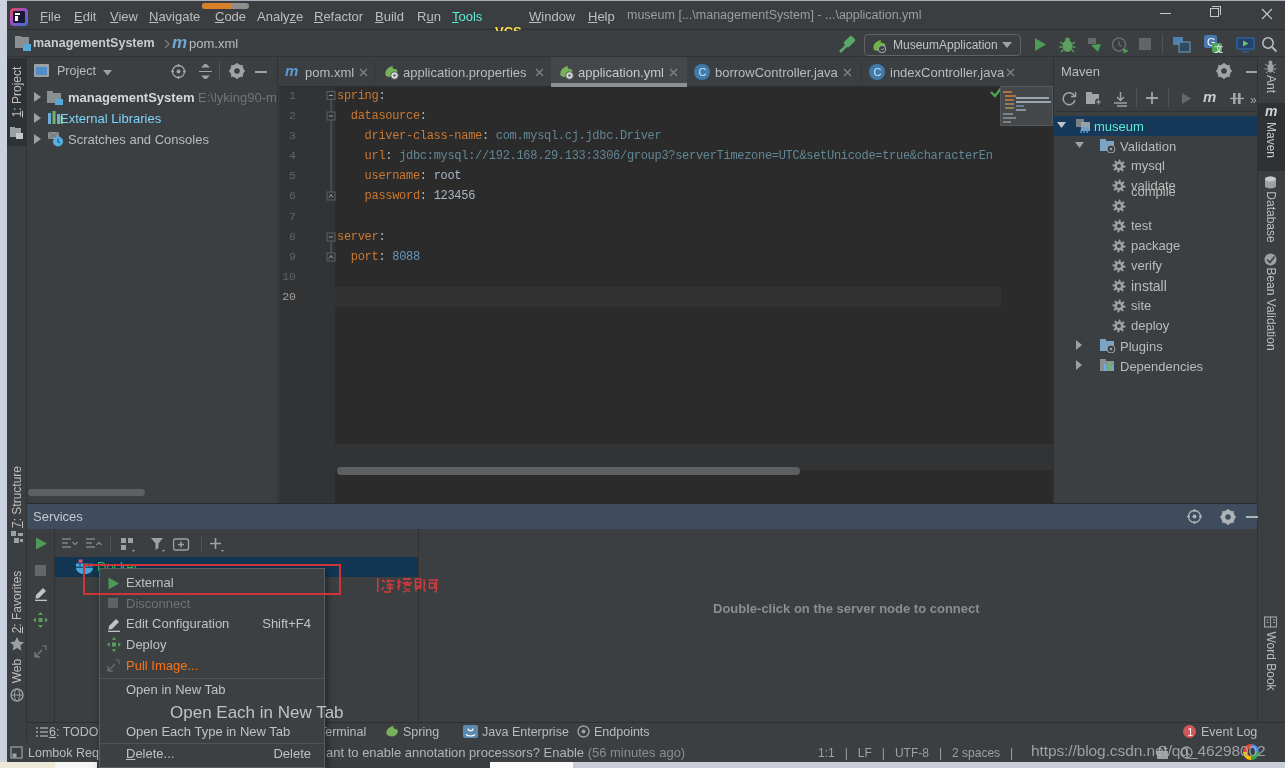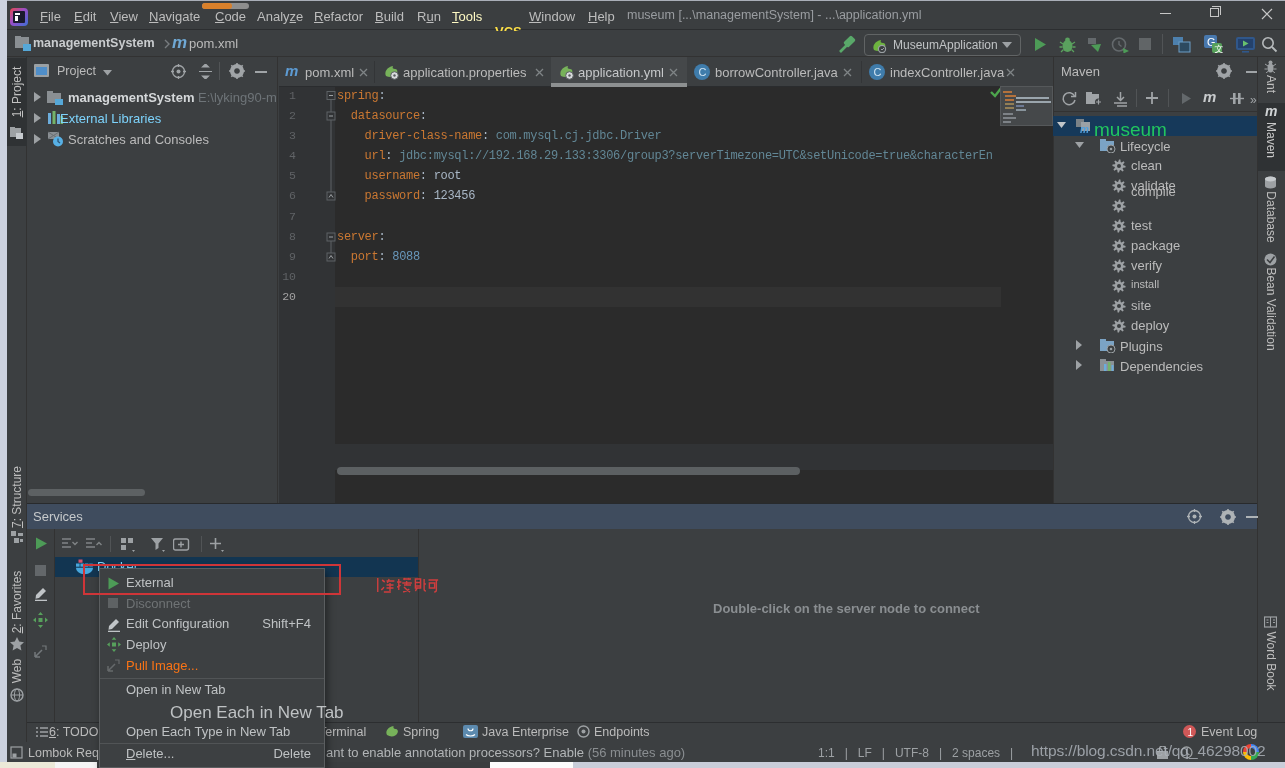--- a/index.html
+++ b/index.html
@@ -23,21 +23,21 @@
 <div id="menubar">
     <div class="abs row" style="left:40px;top:9px;font-size:13px;color:#bdbdbd;"><u>F</u>ile</div>
     <div class="abs row" style="left:74px;top:9px;font-size:13px;color:#bdbdbd;"><u>E</u>dit</div>
     <div class="abs row" style="left:110px;top:9px;font-size:13px;color:#bdbdbd;"><u>V</u>iew</div>
     <div class="abs row" style="left:149px;top:9px;font-size:13px;color:#bdbdbd;"><u>N</u>avigate</div>
     <div class="abs row" style="left:215px;top:9px;font-size:13px;color:#bdbdbd;"><u>C</u>ode</div>
     <div class="abs row" style="left:257px;top:9px;font-size:13px;color:#bdbdbd;">Analy<u>z</u>e</div>
     <div class="abs row" style="left:314px;top:9px;font-size:13px;color:#bdbdbd;"><u>R</u>efactor</div>
     <div class="abs row" style="left:375px;top:9px;font-size:13px;color:#bdbdbd;"><u>B</u>uild</div>
     <div class="abs row" style="left:417px;top:9px;font-size:13px;color:#bdbdbd;">R<u>u</u>n</div>
-    <div class="abs row" style="left:452px;top:9px;font-size:13px;color:#fef9c3;"><u>T</u>ools</div>
+    <div class="abs row" style="left:452px;top:9px;font-size:13px;color:#5eead4;"><u>T</u>ools</div>
     <div class="abs row" style="left:495px;top:24px;font-size:13px;color:#fde047;font-weight:bold;">VC<u>S</u></div>
     <div class="abs row" style="left:529px;top:9px;font-size:13px;color:#bdbdbd;"><u>W</u>indow</div>
     <div class="abs row" style="left:588px;top:9px;font-size:13px;color:#bdbdbd;"><u>H</u>elp</div>
   </div>
 <div class="abs" style="left:202px;top:3px;width:47px;height:6px;border-radius:3px;background:#8e8e8e;"></div>
 <div class="abs" style="left:202px;top:3px;width:30px;height:6px;border-radius:3px;background:#d9802b;"></div>
 <div class="abs row" style="left:627px;top:8px;font-size:12.5px;color:#9a9da1;">museum [...\managementSystem] - ...\application.yml</div>
 
 <div class="abs" style="left:1160px;top:13px;width:11px;height:1px;background:#c7c7c7;"></div>
 <div class="abs" style="left:1210px;top:8px;width:9px;height:9px;border:1px solid #c7c7c7;"></div>
@@ -338,37 +338,37 @@
 
 <div class="abs" style="left:1053px;top:116px;width:204px;height:20px;background:#16395a;"></div>
 <svg class="abs" style="left:1057px;top:122px;" width="9" height="7">
     <path d="M0 0 L9 0 L4.5 6 Z" fill="#c2c6c9"></path>
   </svg>
 <svg class="abs" style="left:1075px;top:118px;" width="16" height="16">
   <rect x="1" y="1" width="8" height="8" fill="#7b8287"></rect>
     <rect x="6" y="4" width="9" height="9" fill="#9aa1a6"></rect>
   <text x="5" y="15" font-size="10" font-weight="bold" font-style="italic" fill="#4f9fdd" font-family="Liberation Sans">m</text>
 </svg>
-<div class="abs row" style="left:1094px;top:119px;font-size:19px;color:#22c55e;">museum</div>
+<div class="abs row" style="left:1094px;top:119px;font-size:13px;color:#5eead4;">museum</div>
 <svg class="abs" style="left:1075px;top:142px;" width="9" height="7">
     <path d="M0 0 L9 0 L4.5 6 Z" fill="#9da1a4"></path>
   </svg>
 <svg class="abs" style="left:1100px;top:139px;" width="16" height="14">
   <rect x="0" y="2" width="14" height="10" fill="#7ba3c4"></rect>
     <rect x="0" y="0" width="6" height="4" fill="#7ba3c4"></rect>
   <circle cx="11" cy="10" r="4" fill="#3c3f41" stroke="#9aa0a3" stroke-width="1"></circle>
     <circle cx="11" cy="10" r="1.3" fill="#9aa0a3"></circle>
 </svg>
-<div class="abs row" style="left:1120px;top:139px;font-size:13px;color:#bbbbbb;">Lifecycle</div>
+<div class="abs row" style="left:1120px;top:139px;font-size:13px;color:#bbbbbb;">Validation</div>
 <div id="goals">
     <svg class="abs" style="left:1112px;top:159px;" width="14" height="14">
       <polygon points="7.00,0.40 8.41,0.55 8.68,2.93 9.52,3.39 11.67,2.33 12.56,3.44 11.07,5.32 11.33,6.23 13.60,7.00 13.45,8.41 11.07,8.68 10.61,9.52 11.67,11.67 10.56,12.56 8.68,11.07 7.77,11.33 7.00,13.60 5.59,13.45 5.32,11.07 4.48,10.61 2.33,11.67 1.44,10.56 2.93,8.68 2.67,7.77 0.40,7.00 0.55,5.59 2.93,5.32 3.39,4.48 2.33,2.33 3.44,1.44 5.32,2.93 6.23,2.67" fill="#9da1a4"></polygon>
       <circle cx="7" cy="7" r="2" fill="#3c3f41"></circle>
     </svg>
-    <div class="abs row" style="left:1131px;top:158px;font-size:13px;color:#bbbbbb;">clean</div>
+    <div class="abs row" style="left:1131px;top:158px;font-size:13px;color:#bbbbbb;">mysql</div>
     <svg class="abs" style="left:1112px;top:179px;" width="14" height="14">
       <polygon points="7.00,0.40 8.41,0.55 8.68,2.93 9.52,3.39 11.67,2.33 12.56,3.44 11.07,5.32 11.33,6.23 13.60,7.00 13.45,8.41 11.07,8.68 10.61,9.52 11.67,11.67 10.56,12.56 8.68,11.07 7.77,11.33 7.00,13.60 5.59,13.45 5.32,11.07 4.48,10.61 2.33,11.67 1.44,10.56 2.93,8.68 2.67,7.77 0.40,7.00 0.55,5.59 2.93,5.32 3.39,4.48 2.33,2.33 3.44,1.44 5.32,2.93 6.23,2.67" fill="#9da1a4"></polygon>
       <circle cx="7" cy="7" r="2" fill="#3c3f41"></circle>
     </svg>
     <div class="abs row" style="left:1131px;top:178px;font-size:13px;color:#bbbbbb;">validate</div>
     <svg class="abs" style="left:1112px;top:199px;" width="14" height="14">
       <polygon points="7.00,0.40 8.41,0.55 8.68,2.93 9.52,3.39 11.67,2.33 12.56,3.44 11.07,5.32 11.33,6.23 13.60,7.00 13.45,8.41 11.07,8.68 10.61,9.52 11.67,11.67 10.56,12.56 8.68,11.07 7.77,11.33 7.00,13.60 5.59,13.45 5.32,11.07 4.48,10.61 2.33,11.67 1.44,10.56 2.93,8.68 2.67,7.77 0.40,7.00 0.55,5.59 2.93,5.32 3.39,4.48 2.33,2.33 3.44,1.44 5.32,2.93 6.23,2.67" fill="#9da1a4"></polygon>
       <circle cx="7" cy="7" r="2" fill="#3c3f41"></circle>
     </svg>
     <div class="abs row" style="left:1131px;top:184px;font-size:13px;color:#bbbbbb;">compile</div>
@@ -384,21 +384,21 @@
     <div class="abs row" style="left:1131px;top:238px;font-size:13px;color:#bbbbbb;">package</div>
     <svg class="abs" style="left:1112px;top:259px;" width="14" height="14">
       <polygon points="7.00,0.40 8.41,0.55 8.68,2.93 9.52,3.39 11.67,2.33 12.56,3.44 11.07,5.32 11.33,6.23 13.60,7.00 13.45,8.41 11.07,8.68 10.61,9.52 11.67,11.67 10.56,12.56 8.68,11.07 7.77,11.33 7.00,13.60 5.59,13.45 5.32,11.07 4.48,10.61 2.33,11.67 1.44,10.56 2.93,8.68 2.67,7.77 0.40,7.00 0.55,5.59 2.93,5.32 3.39,4.48 2.33,2.33 3.44,1.44 5.32,2.93 6.23,2.67" fill="#9da1a4"></polygon>
       <circle cx="7" cy="7" r="2" fill="#3c3f41"></circle>
     </svg>
     <div class="abs row" style="left:1131px;top:258px;font-size:13px;color:#bbbbbb;">verify</div>
     <svg class="abs" style="left:1112px;top:279px;" width="14" height="14">
       <polygon points="7.00,0.40 8.41,0.55 8.68,2.93 9.52,3.39 11.67,2.33 12.56,3.44 11.07,5.32 11.33,6.23 13.60,7.00 13.45,8.41 11.07,8.68 10.61,9.52 11.67,11.67 10.56,12.56 8.68,11.07 7.77,11.33 7.00,13.60 5.59,13.45 5.32,11.07 4.48,10.61 2.33,11.67 1.44,10.56 2.93,8.68 2.67,7.77 0.40,7.00 0.55,5.59 2.93,5.32 3.39,4.48 2.33,2.33 3.44,1.44 5.32,2.93 6.23,2.67" fill="#9da1a4"></polygon>
       <circle cx="7" cy="7" r="2" fill="#3c3f41"></circle>
     </svg>
-    <div class="abs row" style="left:1131px;top:278px;font-size:11px;color:#bbbbbb;">install</div>
+    <div class="abs row" style="left:1131px;top:278px;font-size:14px;color:#bbbbbb;">install</div>
     <svg class="abs" style="left:1112px;top:299px;" width="14" height="14">
       <polygon points="7.00,0.40 8.41,0.55 8.68,2.93 9.52,3.39 11.67,2.33 12.56,3.44 11.07,5.32 11.33,6.23 13.60,7.00 13.45,8.41 11.07,8.68 10.61,9.52 11.67,11.67 10.56,12.56 8.68,11.07 7.77,11.33 7.00,13.60 5.59,13.45 5.32,11.07 4.48,10.61 2.33,11.67 1.44,10.56 2.93,8.68 2.67,7.77 0.40,7.00 0.55,5.59 2.93,5.32 3.39,4.48 2.33,2.33 3.44,1.44 5.32,2.93 6.23,2.67" fill="#9da1a4"></polygon>
       <circle cx="7" cy="7" r="2" fill="#3c3f41"></circle>
     </svg>
     <div class="abs row" style="left:1131px;top:298px;font-size:13px;color:#bbbbbb;">site</div>
     <svg class="abs" style="left:1112px;top:319px;" width="14" height="14">
       <polygon points="7.00,0.40 8.41,0.55 8.68,2.93 9.52,3.39 11.67,2.33 12.56,3.44 11.07,5.32 11.33,6.23 13.60,7.00 13.45,8.41 11.07,8.68 10.61,9.52 11.67,11.67 10.56,12.56 8.68,11.07 7.77,11.33 7.00,13.60 5.59,13.45 5.32,11.07 4.48,10.61 2.33,11.67 1.44,10.56 2.93,8.68 2.67,7.77 0.40,7.00 0.55,5.59 2.93,5.32 3.39,4.48 2.33,2.33 3.44,1.44 5.32,2.93 6.23,2.67" fill="#9da1a4"></polygon>
       <circle cx="7" cy="7" r="2" fill="#3c3f41"></circle>
     </svg>
     <div class="abs row" style="left:1131px;top:318px;font-size:13px;color:#bbbbbb;">deploy</div>
@@ -523,21 +523,21 @@
 <div class="abs" style="left:55px;top:557px;width:363px;height:20px;background:#123551;"></div>
 <div class="abs" style="left:418px;top:529px;width:1px;height:193px;background:#323232;"></div>
 <svg class="abs" style="left:76px;top:559px;" width="18" height="16">
   <rect x="2.5" y="0.5" width="4" height="3.2" fill="#d8536a"></rect>
   <rect x="0" y="4.5" width="3.6" height="3.2" fill="#47a7dd"></rect>
     <rect x="4.4" y="4.5" width="3.6" height="3.2" fill="#47a7dd"></rect>
     <rect x="8.8" y="4.5" width="3.6" height="3.2" fill="#47a7dd"></rect>
     <rect x="13.2" y="4.5" width="3.6" height="3.2" fill="#3b8ec2"></rect>
   <path d="M0 8.8 h17 c0 3.4 -3.5 6.4 -8.5 6.4 c-5 0 -8.5 -3 -8.5 -6.4 Z" fill="#47a7dd"></path>
 </svg>
-<div class="abs row" style="left:97px;top:559px;font-size:13px;color:#7dd3fc;">Docker</div>
+<div class="abs row" style="left:97px;top:559px;font-size:13px;color:#22c55e;">Docker</div>
 <div class="abs row" style="left:713px;top:601px;font-size:13px;color:#8a8e91;font-weight:bold;">Double-click on the server node to connect</div>
 
 <div class="abs" style="left:27px;top:722px;width:1258px;height:20px;background:#3c3f41;border-top:1px solid #2c2e30;"></div>
 <svg class="abs" style="left:36px;top:727px;" width="12" height="10">
     <path d="M0 1 h2 M0 5 h2 M0 9 h2 M4 1 h8 M4 5 h8 M4 9 h8" stroke="#9da1a4" stroke-width="1.4"></path>
   </svg>
 <div class="abs row" style="left:49px;top:725px;font-size:12.5px;color:#bbbbbb;"><u>6</u>: TODO</div>
 <svg class="abs" style="left:300px;top:725px;" width="14" height="13">
     <rect x="0" y="0" width="14" height="13" rx="2" fill="#9da1a4"></rect>
     <path d="M3 4 l3 2.5 L3 9 M8 9.5 h4" stroke="#3c3f41" stroke-width="1.3" fill="none"></path>

